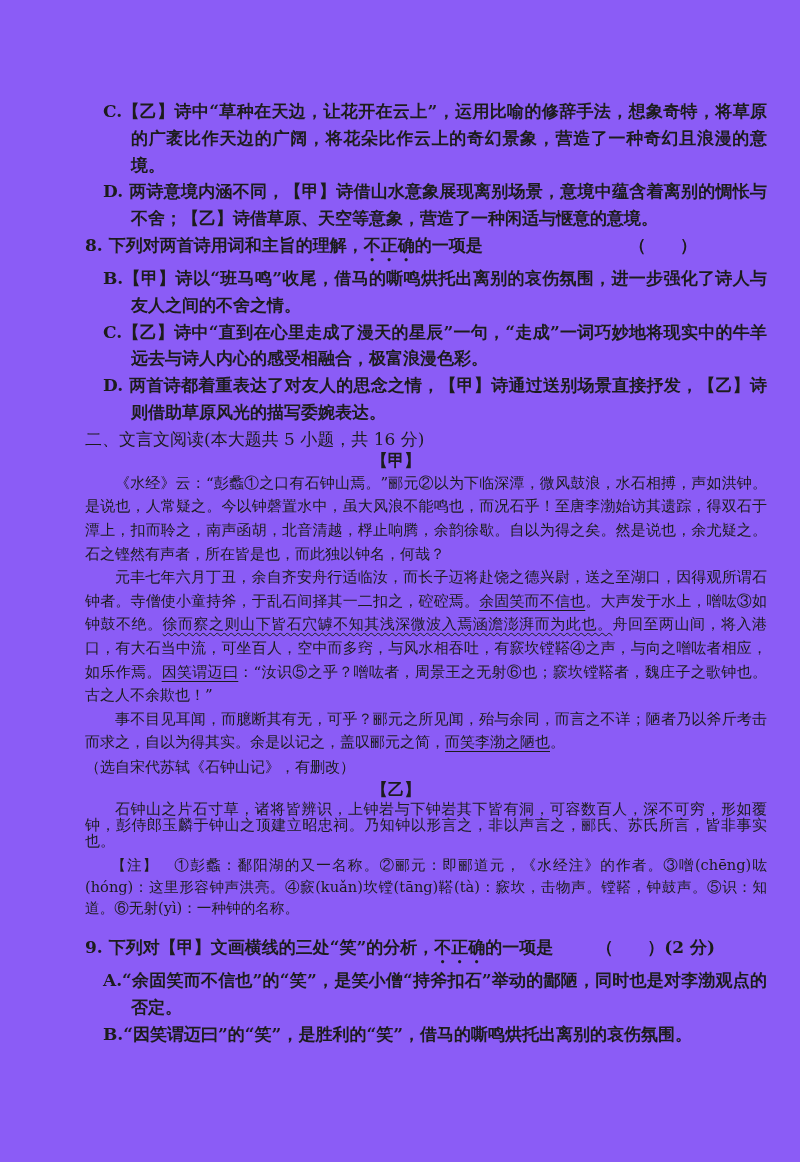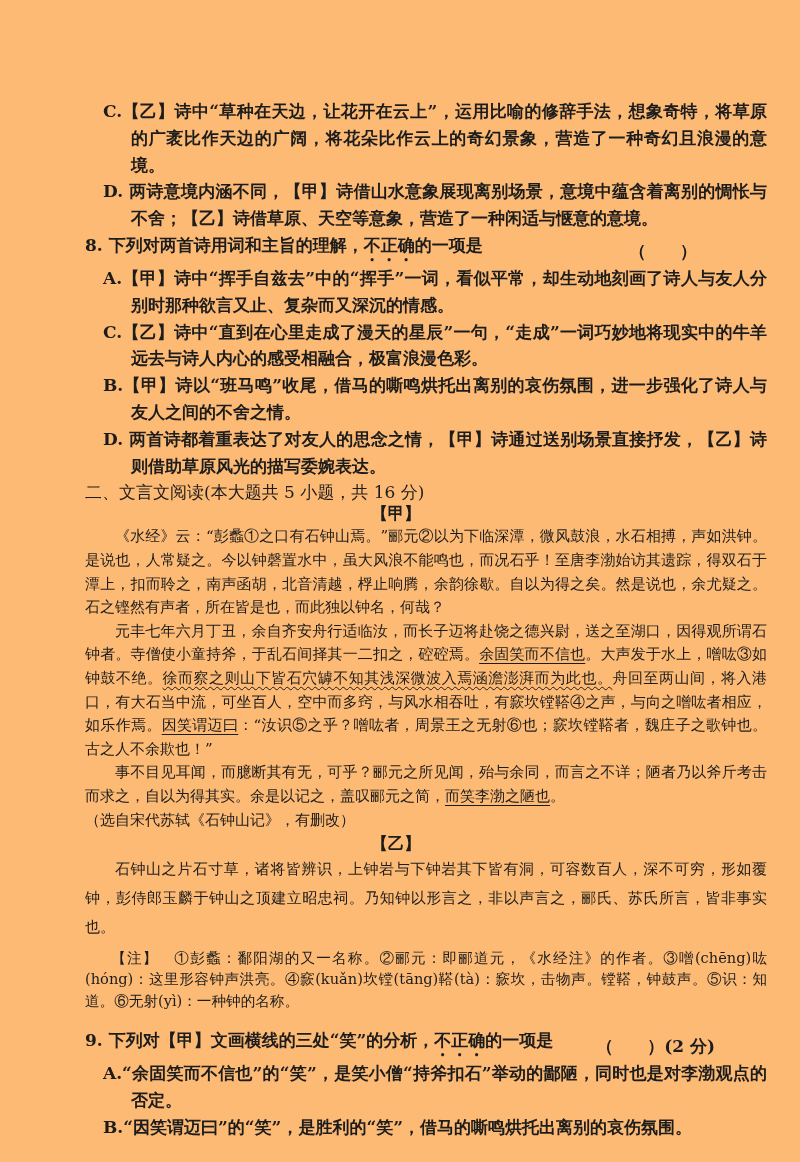--- a/index.html
+++ b/index.html
@@ -1,36 +1,36 @@
 <!DOCTYPE html>
 <html><head>
 <meta charset="utf-8">
 <style>
   html,body{margin:0;padding:0;background:#e8e8e8;}
-  .page{position:relative;width:800px;height:1162px;background:#fdba74;margin:0 auto;
+  .page{position:relative;width:800px;height:1162px;background:#8b5cf6;margin:0 auto;
         overflow:hidden;color:#1c1c1c;font-family:"DejaVu Serif","Liberation Serif",serif;}
   .content{position:absolute;left:85px;top:98px;width:682px;}
 
   
   .qsec{font-size:17px;line-height:26.8px;font-weight:700;text-align:justify;}
   .opt{padding-left:46px;text-indent:-28px;}
-  .qline{display:flex;justify-content:space-between;align-items:flex-end;}
+  .qline{display:flex;justify-content:space-between;align-items:flex-start;}
   .qline.pr70{padding-right:70px;}
   .qline.pr52{padding-right:52px;}
   .qr{white-space:nowrap;}
 
   .sec-heading{font-size:17px;line-height:22px;font-weight:400;margin-top:2px;}
 
   .center-label{text-align:center;font-weight:700;font-size:16.5px;line-height:18px;
                 margin:2px 60px 2px 0;}
 
   
   .passage{font-size:15px;line-height:23.6px;font-weight:400;text-align:justify;}
   .passage p{margin:0;text-indent:2em;}
-  .passage.yi{line-height:29px;}
+  .passage.yi{line-height:16px;}
   .attr{text-align:left;text-indent:0 !important;padding-right:64px;margin:1px 0 2px !important;}
 
   .u{text-decoration:underline;text-underline-offset:4px;text-decoration-thickness:1.4px;}
   .wavy{text-decoration:underline wavy;text-underline-offset:3px;text-decoration-thickness:1px;}
 
   .emph{-webkit-text-emphasis:filled dot;-webkit-text-emphasis-position:under right;
         text-emphasis:filled dot;text-emphasis-position:under right;}
 
   .notes{font-size:14.6px;line-height:21.3px;margin-top:5px;text-align:justify;}
   .notes p{margin:0;text-indent:1.8em;}
@@ -49,23 +49,22 @@
     <div class="qsec">
       <div class="opt">C.【乙】诗中“草种在天边，让花开在云上”，运用比喻的修辞手法，想象奇特，将草原的广袤比作天边的广阔，将花朵比作云上的奇幻景象，营造了一种奇幻且浪漫的意境。</div>
       <div class="opt">D. 两诗意境内涵不同，【甲】诗借山水意象展现离别场景，意境中蕴含着离别的惆怅与不舍；【乙】诗借草原、天空等意象，营造了一种闲适与惬意的意境。</div>
     </div>
 
     <div class="qsec">
       <div class="qline pr70">
         <span><span>8. 下列对两首诗用词和主旨的理解，</span><span class="emph">不正确</span><span>的一项是</span></span>
         <span class="qr">（　　）</span>
       </div>
-      <div class="opt">A.【甲】诗中“挥手自兹去”中的“挥手”一词，看似平常，却生动地刻画了诗人与友人分别时那种欲言又止、复杂而又深沉的情感。</div>
+      <div class="opt">B.【甲】诗以“班马鸣”收尾，借马的嘶鸣烘托出离别的哀伤氛围，进一步强化了诗人与友人之间的不舍之情。</div>
       <div class="opt">C.【乙】诗中“直到在心里走成了漫天的星辰”一句，“走成”一词巧妙地将现实中的牛羊远去与诗人内心的感受相融合，极富浪漫色彩。</div>
-      <div class="opt">B.【甲】诗以“班马鸣”收尾，借马的嘶鸣烘托出离别的哀伤氛围，进一步强化了诗人与友人之间的不舍之情。</div>
       <div class="opt">D. 两首诗都着重表达了对友人的思念之情，【甲】诗通过送别场景直接抒发，【乙】诗则借助草原风光的描写委婉表达。</div>
     </div>
 
     <div class="sec-heading">二、文言文阅读(本大题共 5 小题，共 16 分)</div>
 
     <div class="center-label">【甲】</div>
     <div class="passage">
       <p>《水经》云：“彭蠡①之口有石钟山焉。”郦元②以为下临深潭，微风鼓浪，水石相搏，声如洪钟。是说也，人常疑之。今以钟磬置水中，虽大风浪不能鸣也，而况石乎！至唐李渤始访其遗踪，得双石于潭上，扣而聆之，南声函胡，北音清越，桴止响腾，余韵徐歇。自以为得之矣。然是说也，余尤疑之。石之铿然有声者，所在皆是也，而此独以钟名，何哉？</p>
       <p><span>元丰七年六月丁丑，余自齐安舟行适临汝，而长子迈将赴饶之德兴尉，送之至湖口，因得观所谓石钟者。寺僧使小童持斧，于乱石间择其一二扣之，硿硿焉。</span><span class="u">余固笑而不信也</span><span>。大声发于水上，噌吰③如钟鼓不绝。</span><span class="wavy">徐而察之则山下皆石穴罅不知其浅深微波入焉涵澹澎湃而为此也。</span><span>舟回至两山间，将入港口，有大石当中流，可坐百人，空中而多窍，与风水相吞吐，有窾坎镗鞳④之声，与向之噌吰者相应，如乐作焉。</span><span class="u">因笑谓迈曰</span><span>：“汝识⑤之乎？噌吰者，周景王之无射⑥也；窾坎镗鞳者，魏庄子之歌钟也。古之人不余欺也！”</span></p>
       <p><span>事不目见耳闻，而臆断其有无，可乎？郦元之所见闻，殆与余同，而言之不详；陋者乃以斧斤考击而求之，自以为得其实。余是以记之，盖叹郦元之简，</span><span class="u">而笑李渤之陋也</span><span>。</span></p>

